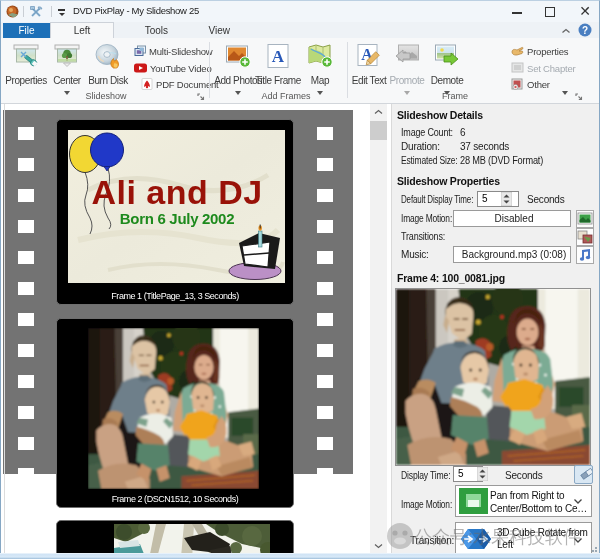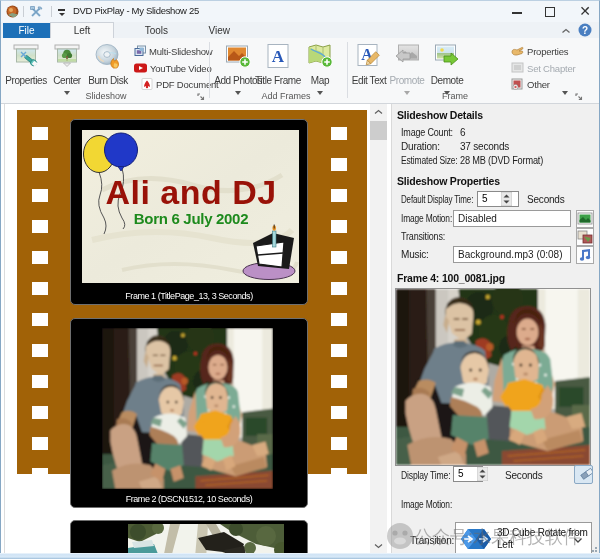--- a/index.html
+++ b/index.html
@@ -30,34 +30,34 @@
   .bigbtn .dd{margin-top:1px;line-height:6px;}
   .smallrow{position:absolute;height:14px;font-size:9.5px;letter-spacing:-0.2px;color:#3c3c3c;line-height:13px;white-space:nowrap;}
   .smallrow svg{vertical-align:-2px;margin-right:3px;}
   .grplbl{position:absolute;top:53px;font-size:9px;color:#555;text-align:center;line-height:10px;}
   .disab, .bigbtn .lbl.disab, .smallrow.disab{color:#a4aab0;}
   .ddarrow{display:inline-block;width:0;height:0;border-left:3px solid transparent;
            border-right:3px solid transparent;border-top:4px solid #555;}
   .launch{position:absolute;top:55px;width:8px;height:8px;}
   
   #content{position:absolute;left:0;top:103px;width:598px;height:450px;background:#ffffff;}
-  #film{position:absolute;left:16px;top:6px;width:350px;height:364px;background:#a16207;}
+  #film{position:absolute;left:2px;top:6px;width:350px;height:364px;background:#737373;}
   .holes{position:absolute;top:17px;width:16px;height:416px;
          background:repeating-linear-gradient(to bottom,#fff 0px,#fff 13px,transparent 13px,transparent 31px);}
   .fbox{position:absolute;left:53px;width:236px;border:1px solid #6f6f6f;border-radius:5px;background:#000;}
   .fcap{position:absolute;left:0;width:100%;text-align:center;color:#fff;font-size:9px;letter-spacing:-0.45px;}
   #scrollbar{position:absolute;left:369px;top:0px;width:17px;height:450px;background:#f2f2f2;}
   #sthumb{position:absolute;left:0;top:17px;width:17px;height:19px;background:#cdcdcd;}
   #rightpanel{position:absolute;left:390px;top:0px;width:208px;height:450px;background:#f0f0f0;
               border-left:1px solid #d9d9d9;box-sizing:border-box;}
   .hdr{position:absolute;left:5px;font-size:10.5px;font-weight:bold;color:#111;letter-spacing:-0.2px;}
   .plbl{position:absolute;font-size:10px;color:#222;white-space:nowrap;letter-spacing:-0.2px;transform-origin:left center;}
   .pval{position:absolute;left:68px;font-size:10px;color:#222;white-space:nowrap;letter-spacing:-0.2px;transform-origin:left center;}
   .field{position:absolute;left:61px;width:112px;height:15px;background:#fff;border:1px solid #9a9a9a;
-         font-size:10px;color:#222;line-height:15px;padding-left:4px;box-sizing:content-box;white-space:nowrap;overflow:hidden;}
+         font-size:10px;color:#222;line-height:15px;padding-left:4px;box-sizing:content-box;white-space:nowrap;overflow:hidden;text-align:center;}
   .fbtn{position:absolute;left:184px;width:16px;height:16px;background:#fdfdfd;border:1px solid #a9a9a9;overflow:hidden;}
   
   #botborder{position:absolute;left:0;top:553px;width:600px;height:6px;
              background:linear-gradient(to bottom,#ffffff 0px,#cfe3f5 1px,#d8e9f8 4px,#9dbcd8 6px);}
   #watermark{position:absolute;left:383px;top:519px;width:215px;height:36px;pointer-events:none;}
 </style>
 </head>
 <body>
 <svg width="0" height="0" style="position:absolute">
   <defs>
@@ -541,20 +541,30 @@
       <div class="plbl" style="left:113px;top:366px">Seconds</div>
       <div class="abs" style="left:182px;top:361px;width:17px;height:17px;background:#d9e7f3;border:1px solid #8aa8c4;border-radius:2px;overflow:hidden">
         <svg width="23" height="17" viewBox="0 0 23 17">
           <g transform="rotate(-35 11 8)">
             <rect x="6" y="6" width="7" height="5" fill="#8aa0b8" stroke="#5a7a9a" stroke-width=".7"></rect>
             <rect x="12" y="6" width="6" height="5" fill="#e8eef4" stroke="#5a7a9a" stroke-width=".7"></rect>
           </g>
         </svg>
       </div>
       <div class="plbl" style="left:9px;top:395px;transform:scaleX(.84)">Image Motion:</div>
+      <div class="abs" style="left:63px;top:381px;width:137px;height:32px;background:#fff;border:1px solid #9a9a9a;box-sizing:border-box">
+        <div class="abs" style="left:3px;top:2px;width:29px;height:26px;background:#2f9e3f">
+          <div class="abs" style="left:7px;top:6px;width:15px;height:13px;background:#8fd89a"></div>
+          <div class="abs" style="left:9px;top:12px;width:11px;height:7px;background:#eafaec"></div>
+        </div>
+        <div class="abs" style="left:34px;top:3px;font-size:10px;line-height:13px;color:#111;white-space:nowrap;letter-spacing:-0.2px">Pan from Right to<br>Center/Bottom to Ce…</div>
+        <svg class="abs" style="left:117px;top:12px" width="10" height="7" viewBox="0 0 10 7">
+            <path d="M1.5 1.5 L5 5 L8.5 1.5" stroke="#444" stroke-width="1.3" fill="none"></path>
+          </svg>
+      </div>
       <div class="plbl" style="left:18px;top:431px">Transition:</div>
       <div class="abs" style="left:63px;top:418px;width:137px;height:32px;background:#fff;border:1px solid #9a9a9a;box-sizing:border-box">
         <svg class="abs" style="left:2px;top:3px" width="36" height="26" viewBox="0 0 36 26">
           <path d="M10 3 L26 3 L33 13 L26 23 L10 23 L3 13 Z" fill="#2878c8"></path>
           <path d="M10 3 L18 13 L10 23 L3 13 Z" fill="#4a98e8"></path>
           <path d="M26 3 L33 13 L26 23 L18 13 Z" fill="#1a5ca8"></path>
           <path d="M6 13 L12 13 M10 10 L14 13 L10 16" stroke="#fff" stroke-width="1.6" fill="none"></path>
           <path d="M21 13 L27 13 M25 10 L29 13 L25 16" stroke="#d8e8f8" stroke-width="1.6" fill="none"></path>
         </svg>
         <div class="abs" style="left:41px;top:4px;font-size:10px;line-height:12px;color:#111;white-space:nowrap;letter-spacing:-0.2px">3D Cube Rotate from<br>Left</div>

